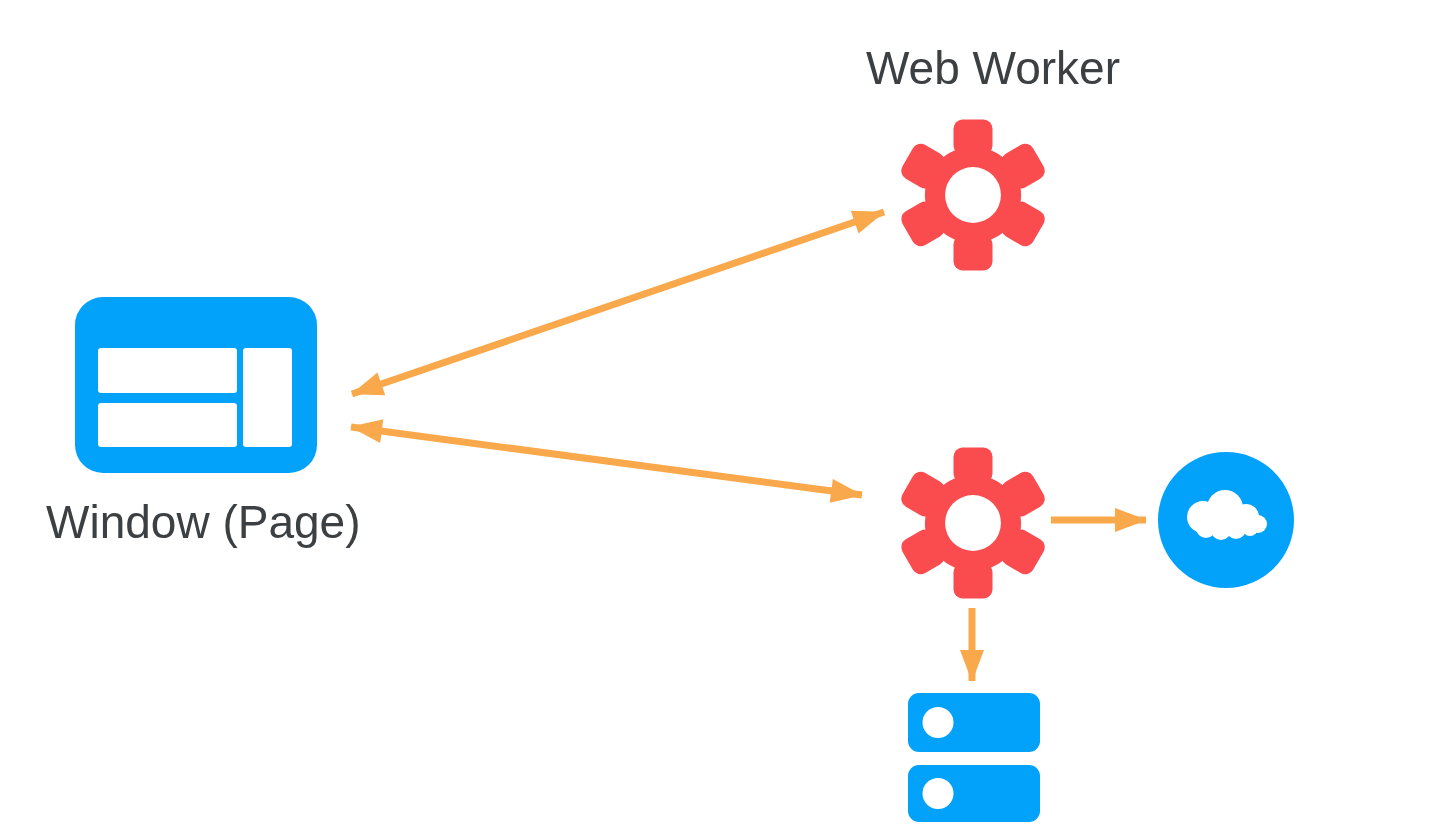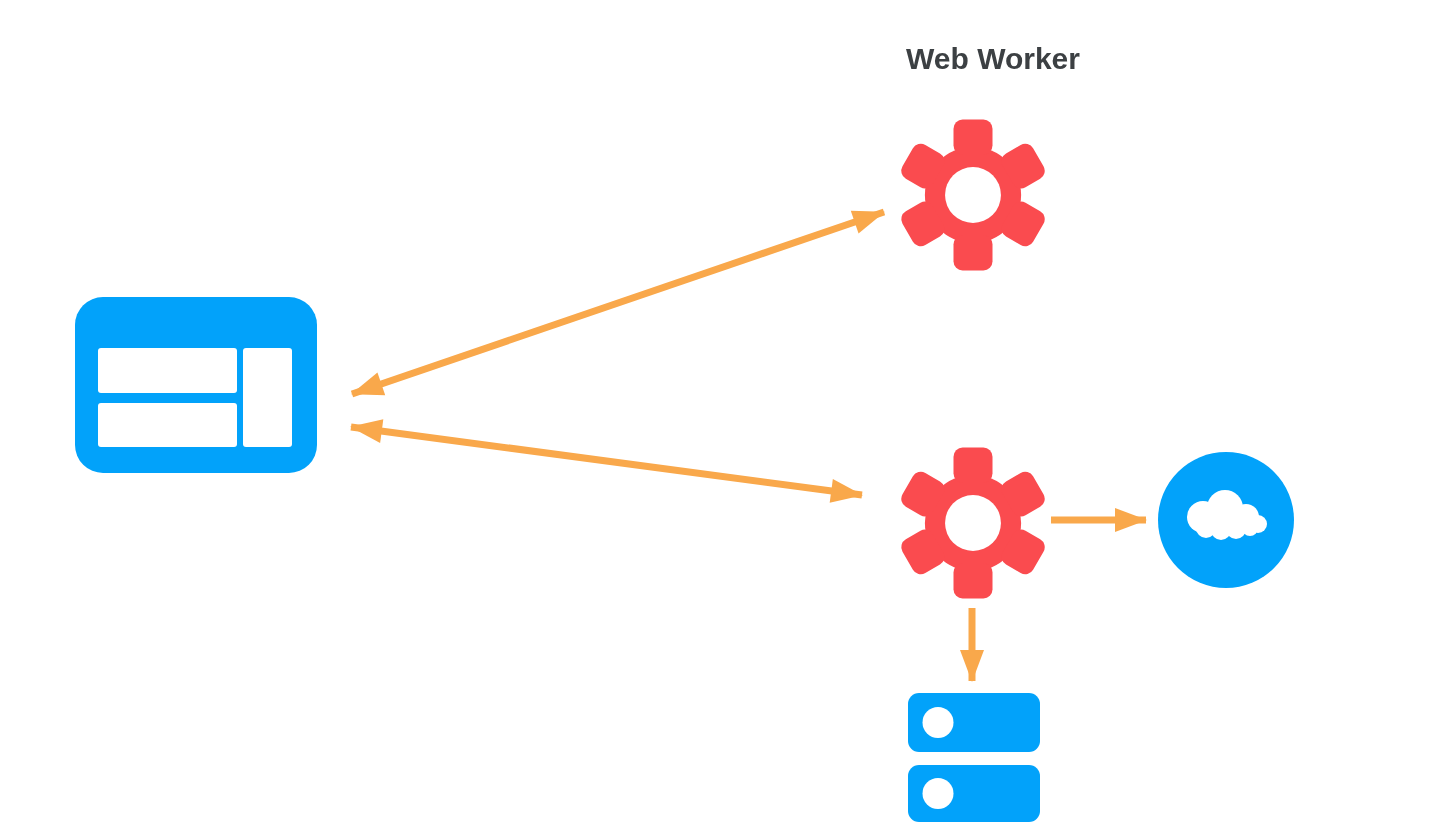--- a/index.html
+++ b/index.html
@@ -18,22 +18,22 @@
     position:relative;
     width:1456px;
     height:836px;
     background:var(--bg);
     overflow:hidden;
   }
   .abs{position:absolute;}
   .node-label{
     position:absolute;
     color:var(--text);
-    font-size:30px;
-    font-weight:700;
+    font-size:46px;
+    font-weight:400;
     letter-spacing:0px;
     text-align:center;
     line-height:1.15;
     white-space:nowrap;
   }
   .fill-blue{fill:var(--blue);}
   .fill-red{fill:var(--red);}
   .fill-white{fill:#fff;}
   .fill-orange{fill:var(--orange);}
   .stroke-orange{stroke:var(--orange);}
@@ -85,20 +85,21 @@
     <circle class="fill-white" cx="60" cy="60" r="21.5"></circle>
   </svg>
 
   <svg class="abs" style="left:75px;top:297px;" width="242" height="176" viewBox="0 0 242 176">
     <rect class="fill-blue" x="0" y="0" width="242" height="176" rx="28"></rect>
     <rect class="fill-white" x="23" y="51" width="139" height="45" rx="3"></rect>
     <rect class="fill-white" x="23" y="106" width="139" height="44" rx="3"></rect>
     <rect class="fill-white" x="168" y="51" width="49" height="99" rx="3"></rect>
   </svg>
 
+  <div class="node-label" style="left:46px;top:496px;width:300px;">Window (Page)</div>
 
   <svg class="abs" style="left:1158px;top:452px;" width="136" height="136" viewBox="0 0 136 136">
     <circle class="fill-blue" cx="68" cy="68" r="68"></circle>
     <g class="fill-white">
       <circle cx="45" cy="65" r="16"></circle>
       <circle cx="67" cy="56" r="18"></circle>
       <circle cx="88" cy="65" r="13"></circle>
       <circle cx="100" cy="72" r="9"></circle>
       <circle cx="48" cy="76" r="10"></circle>
       <circle cx="63" cy="78" r="10"></circle>

